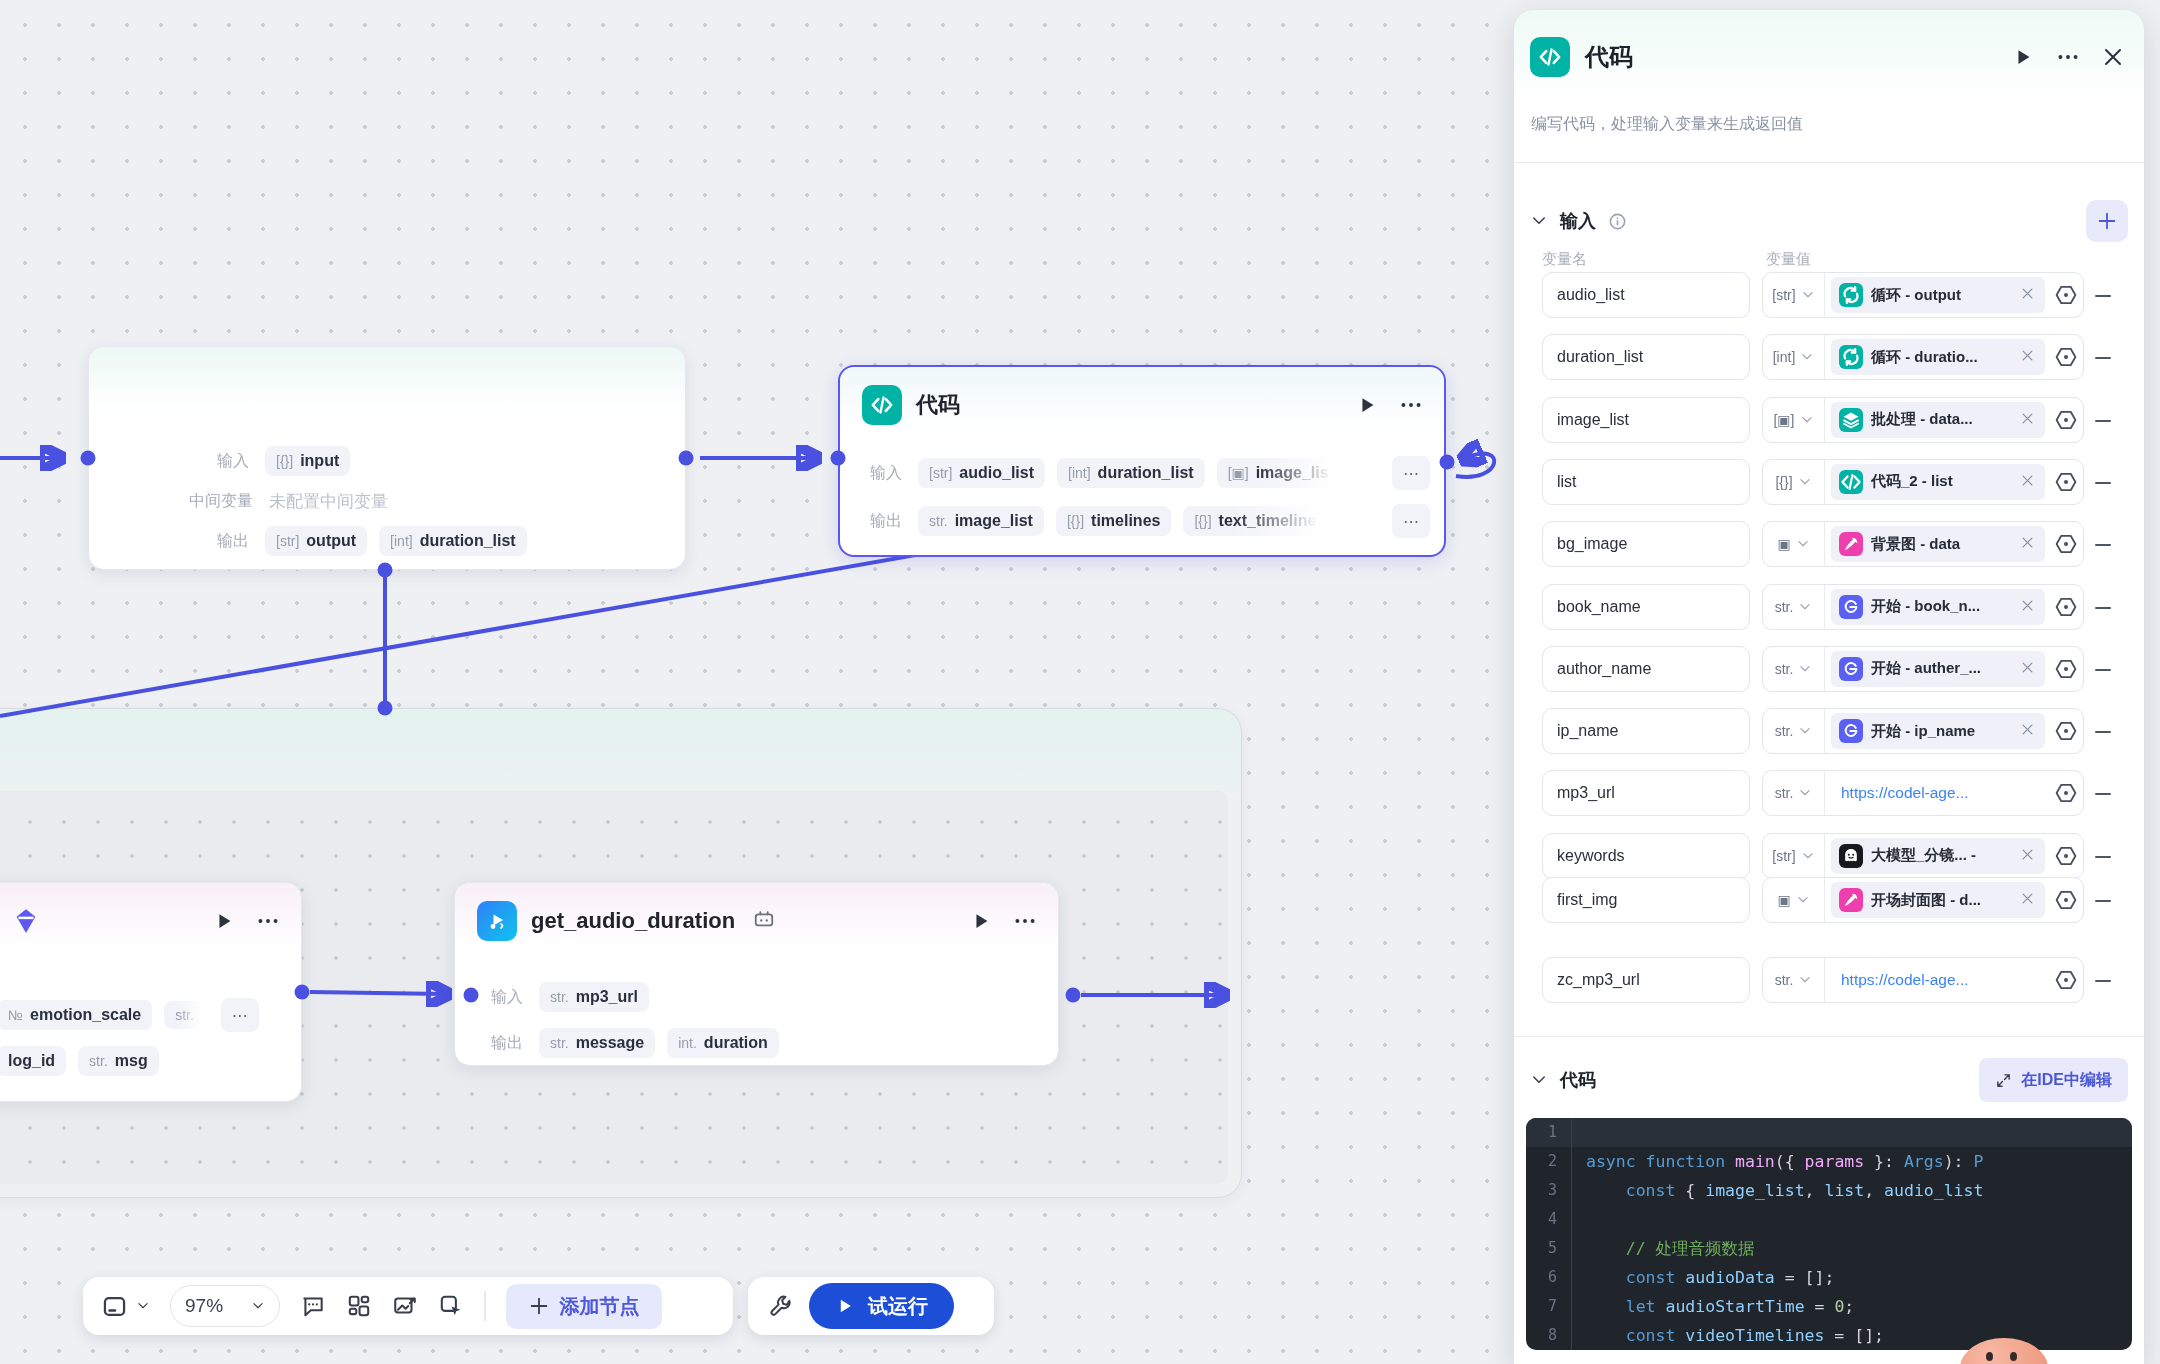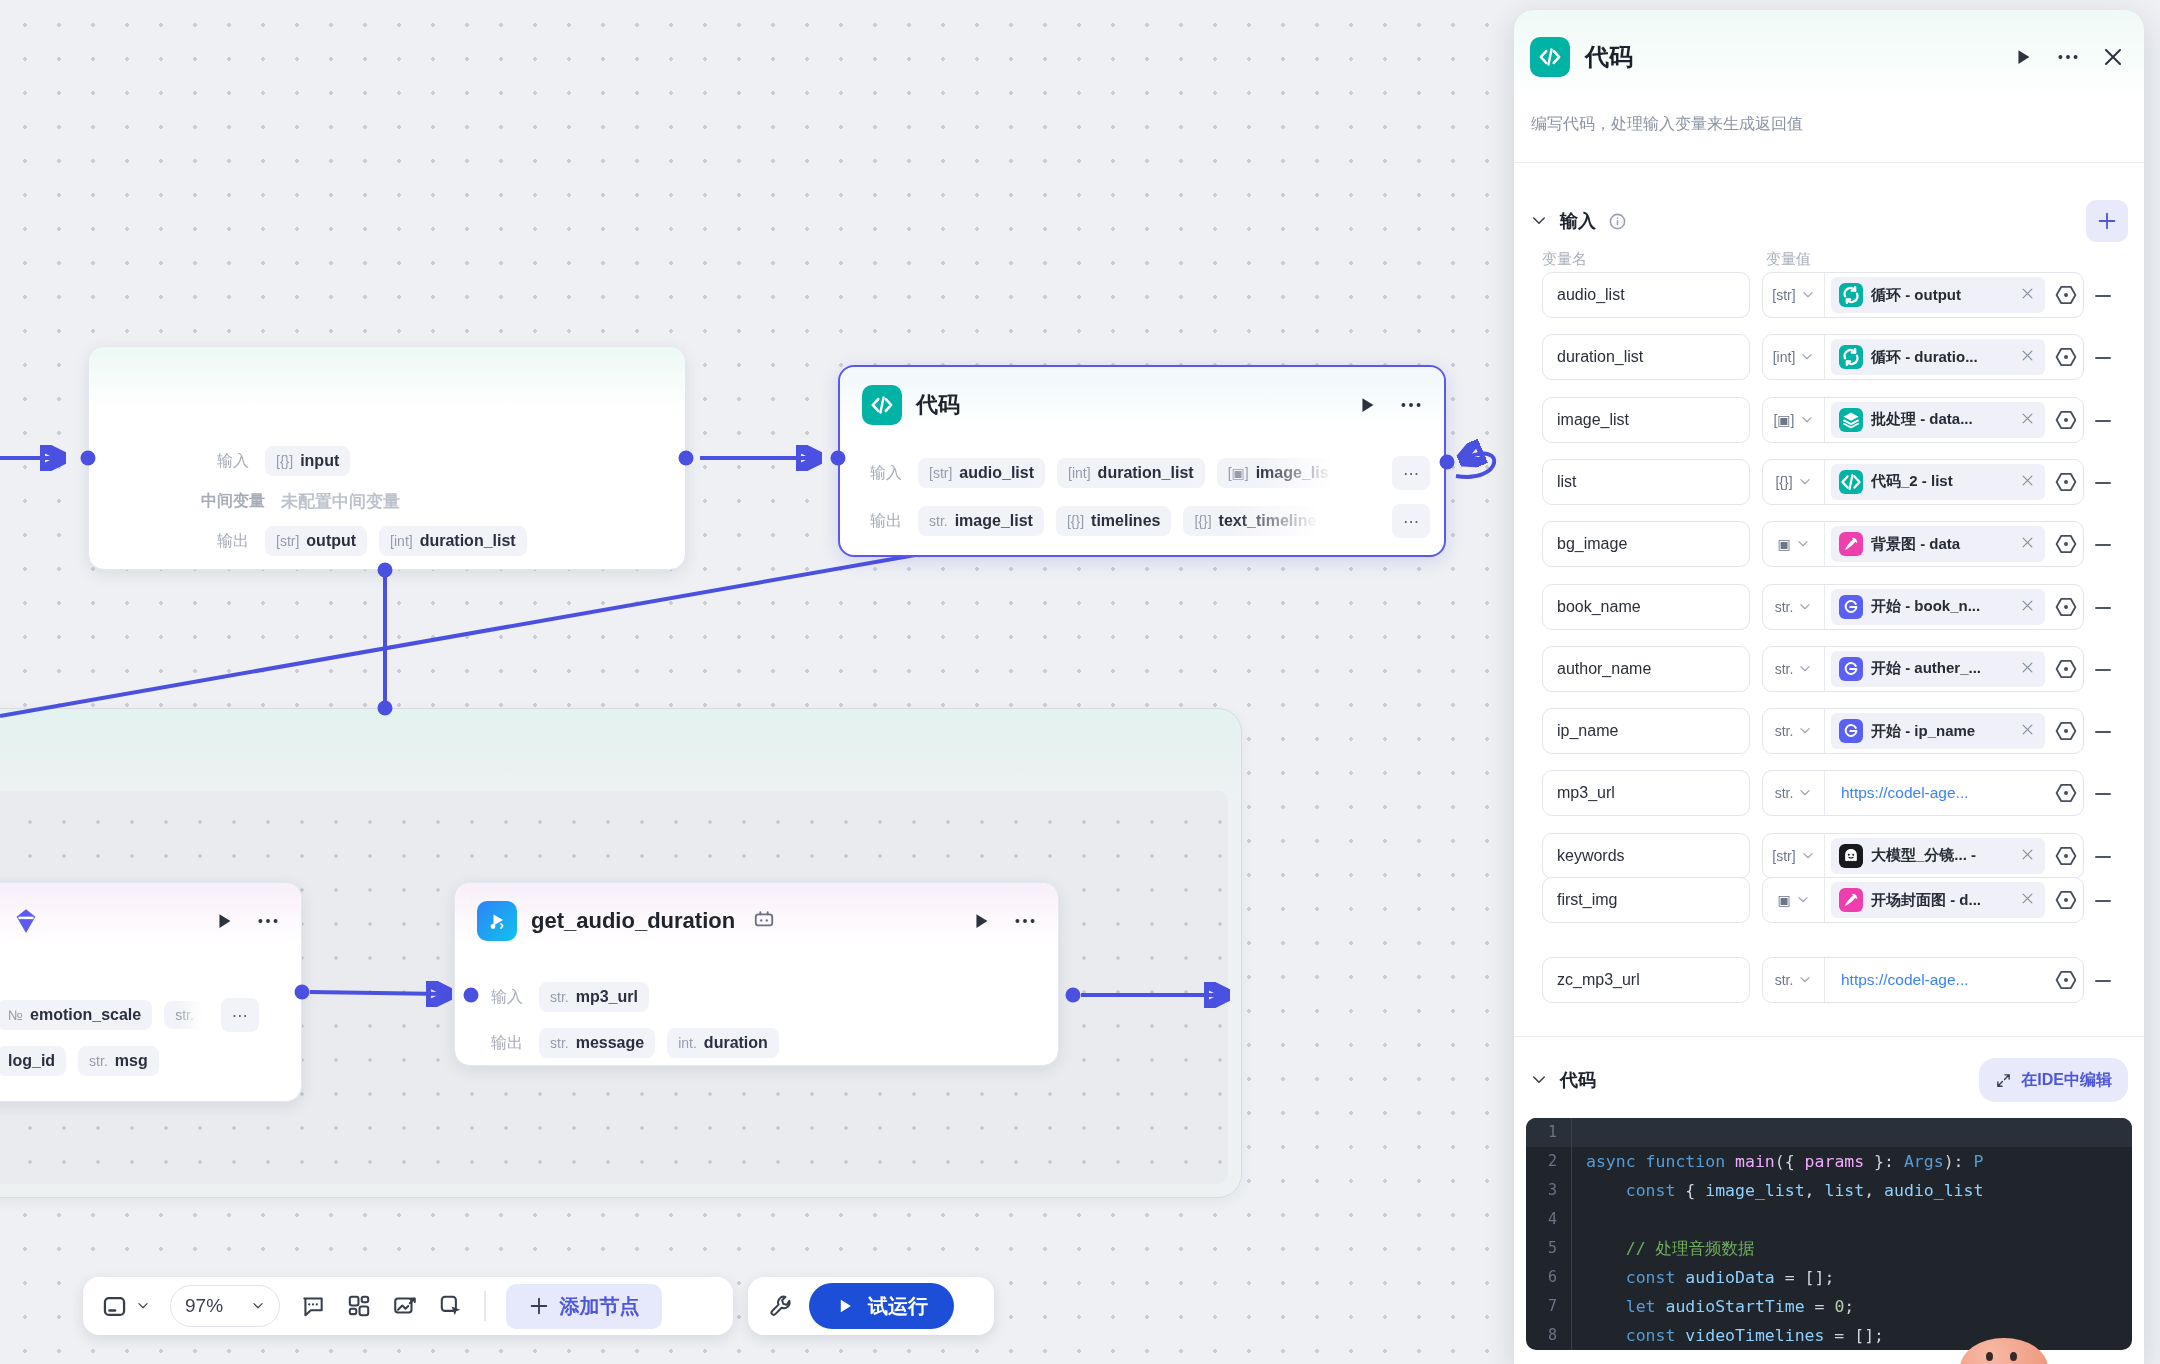--- a/index.html
+++ b/index.html
@@ -109,21 +109,21 @@
   .vchip { background:#f0f1f8; border-radius:6px; height:36px; display:flex; align-items:center; gap:8px;
     padding:0 8px; font-size:15px; color:#262b36; font-weight:600; flex:1; overflow:hidden; }
   .vchip .cicon { width:24px; height:24px; border-radius:6px; flex:none; display:flex; align-items:center;
     justify-content:center; color:#fff; font-size:9px; font-weight:bold; }
   .vchip .clabel { white-space:nowrap; overflow:hidden; flex:1; }
   .vchip .x { color:#8b93a2; font-size:15px; flex:none; padding:0 2px; }
   .vtext { flex:1; font-size:15.5px; color:#3b82f6; padding-left:10px; white-space:nowrap; overflow:hidden; }
   .hexbtn { width:34px; flex:none; display:flex; align-items:center; justify-content:center; color:#474f5d; }
   .minusbtn { position:absolute; right:8px; top:11px; width:26px; height:26px; display:flex; align-items:center;
     justify-content:center; color:#4e5664; }
-  .edit-btn { height:44px; border-radius:16px; background:#e8eafc; color:#4b57d8; font-size:16px; font-weight:600;
+  .edit-btn { height:44px; border-radius:8px; background:#e8eafc; color:#4b57d8; font-size:16px; font-weight:600;
     border:none; display:flex; align-items:center; gap:9px; padding:15px 16px; }
 
   
   #editor { position:absolute; left:12px; right:12px; top:1108px; height:232px; border-radius:10px;
     background:#20252c; overflow:hidden; font-family:"DejaVu Sans Mono","Liberation Mono",monospace; }
   .cl { display:flex; height:29px; line-height:29px; font-size:16.5px; white-space:pre; }
   .cl.active { background:#2a303a; }
   .cl .gut { width:46px; flex:none; text-align:right; padding-right:14px; color:#6b7383;
     border-right:1px solid #3a4049; font-size:15px; }
   .cl .src { padding-left:14px; }
@@ -166,21 +166,21 @@
   <div class="node" id="node-loop">
     <div class="nrow r1" style="left:60px;">
       <span class="nlabel">输入</span>
       <span class="badges">
           <span class="badge">
             <span class="btype">[{}]</span>
             <span>input</span>
           </span>
         </span>
     </div>
-    <div class="nrow r2" style="left:76px;font-weight:bold;">
+    <div class="nrow r2" style="left:64px;">
       <span class="nlabel">中间变量</span>
       <span class="nmuted">未配置中间变量</span>
     </div>
     <div class="nrow r3" style="left:60px;">
       <span class="nlabel">输出</span>
       <span class="badges">
           <span class="badge">
             <span class="btype">[str]</span>
             <span>output</span>
           </span>

